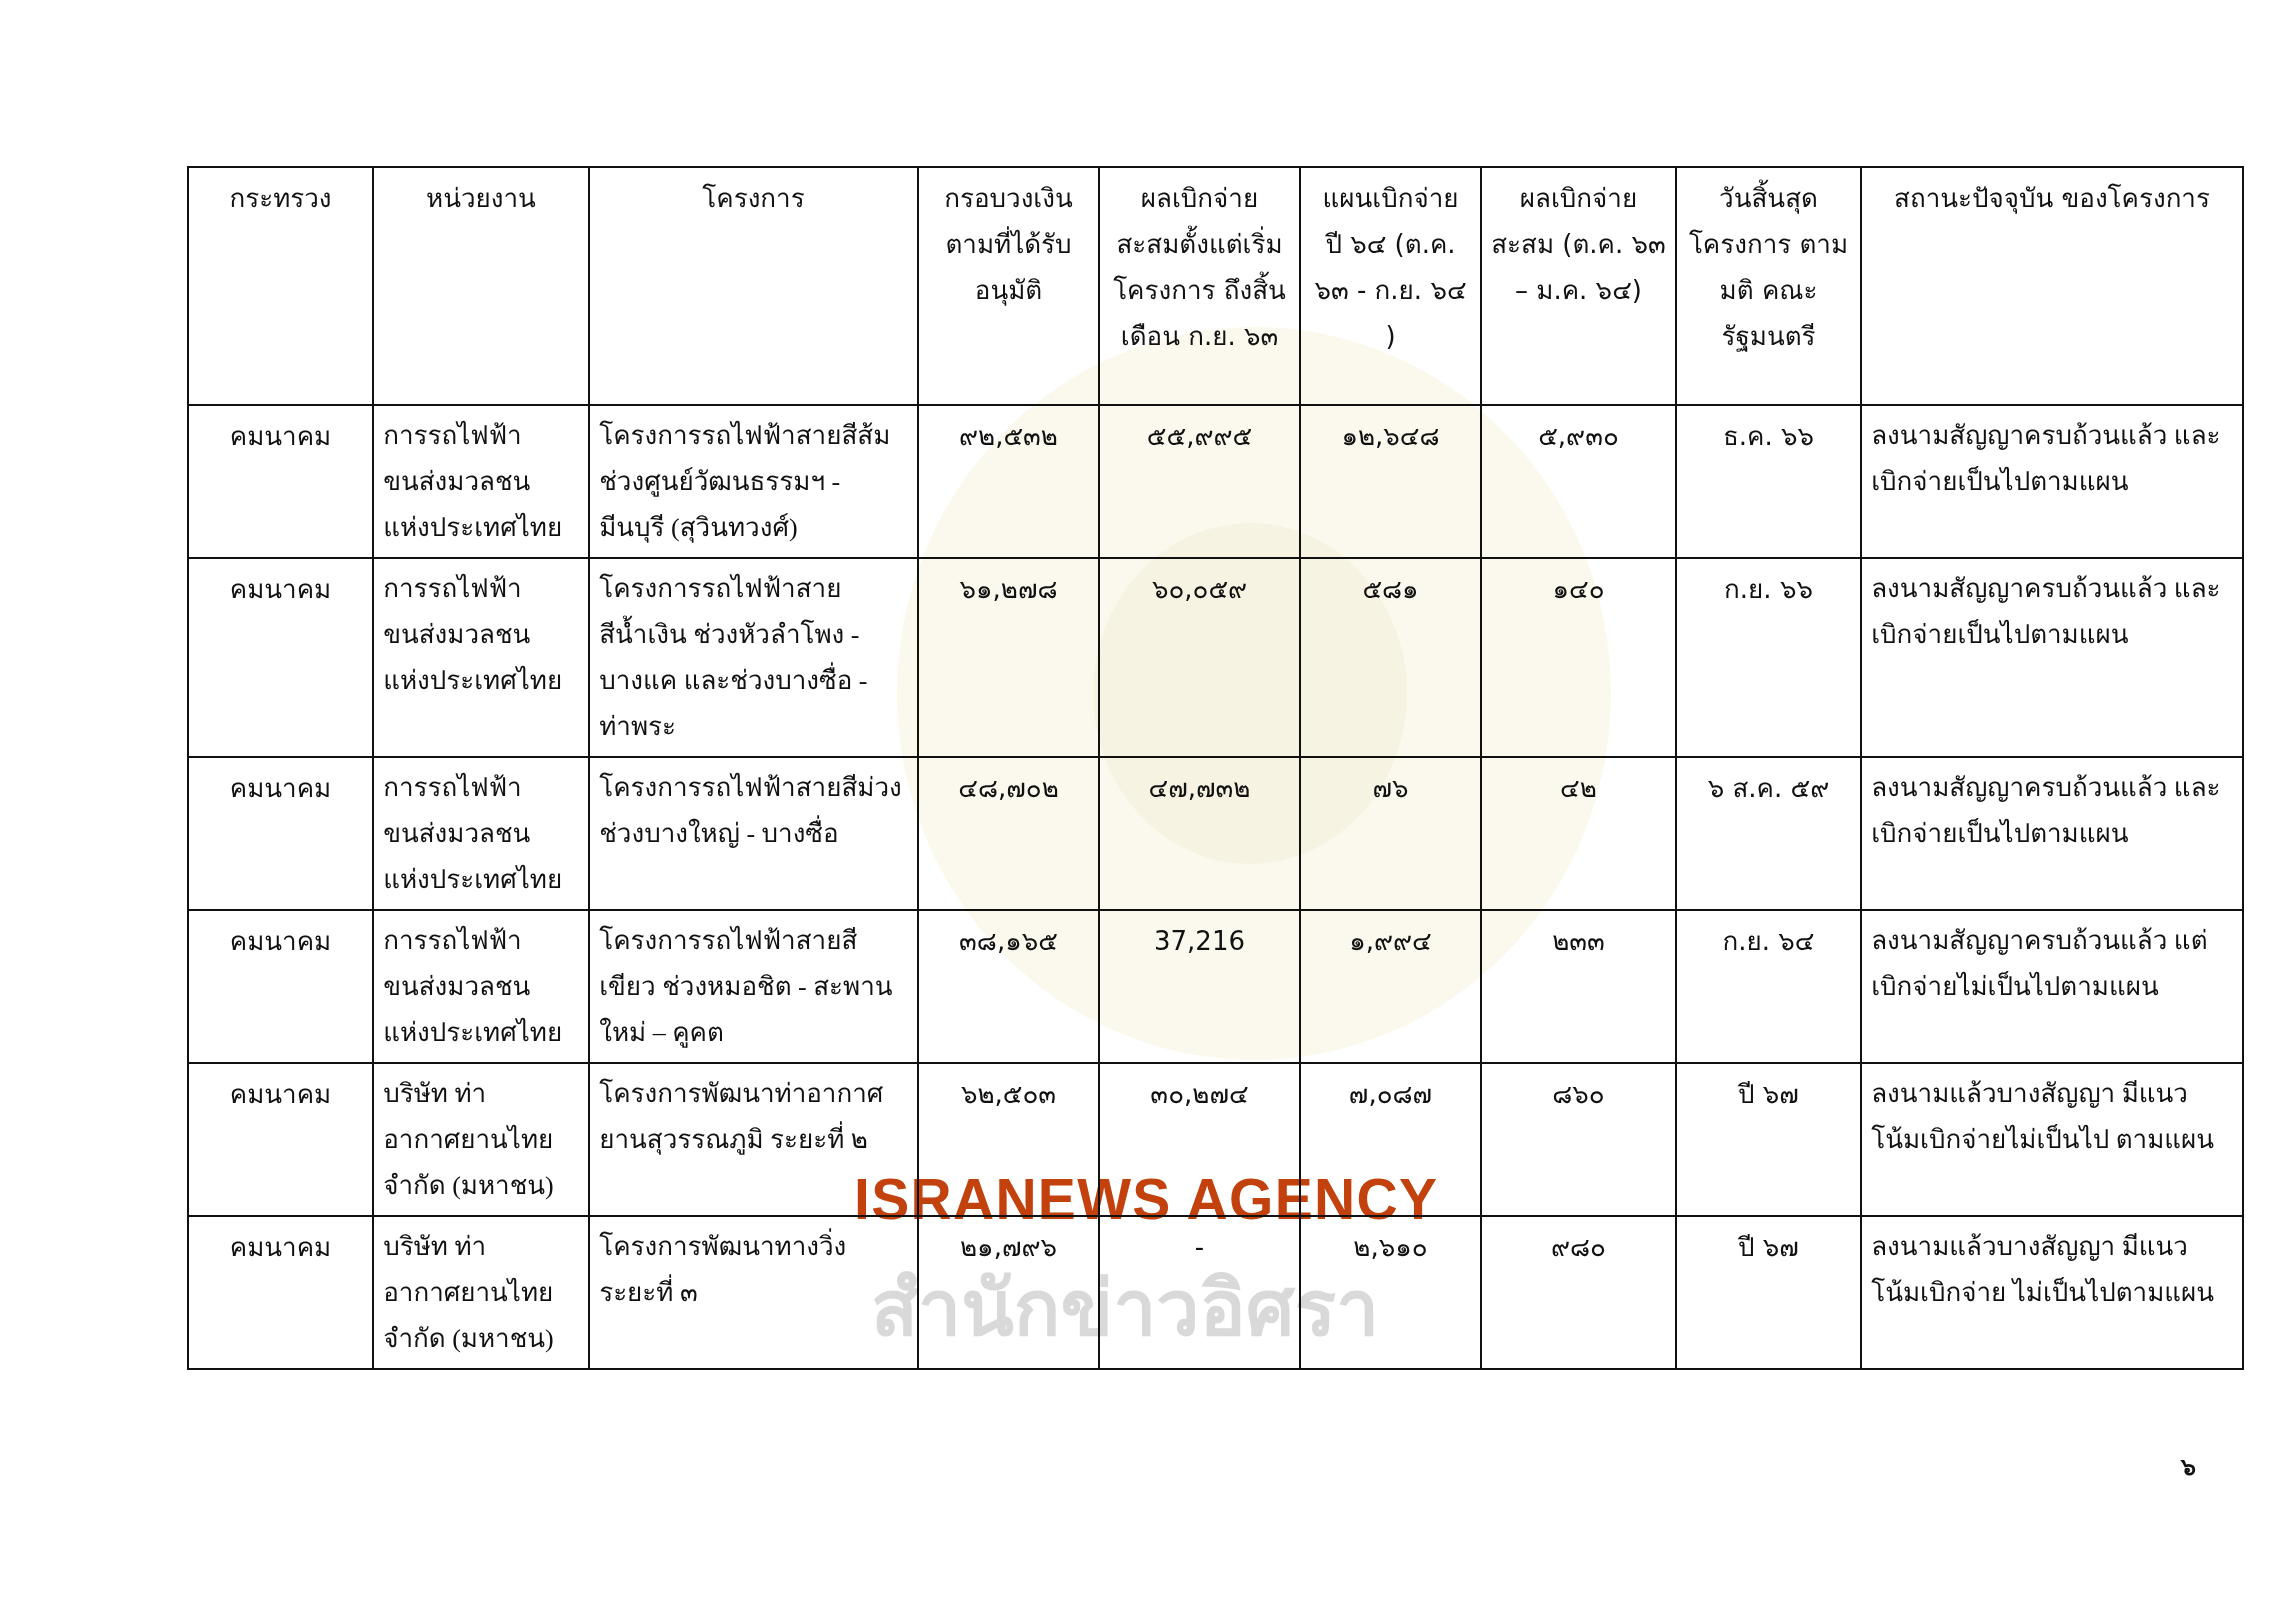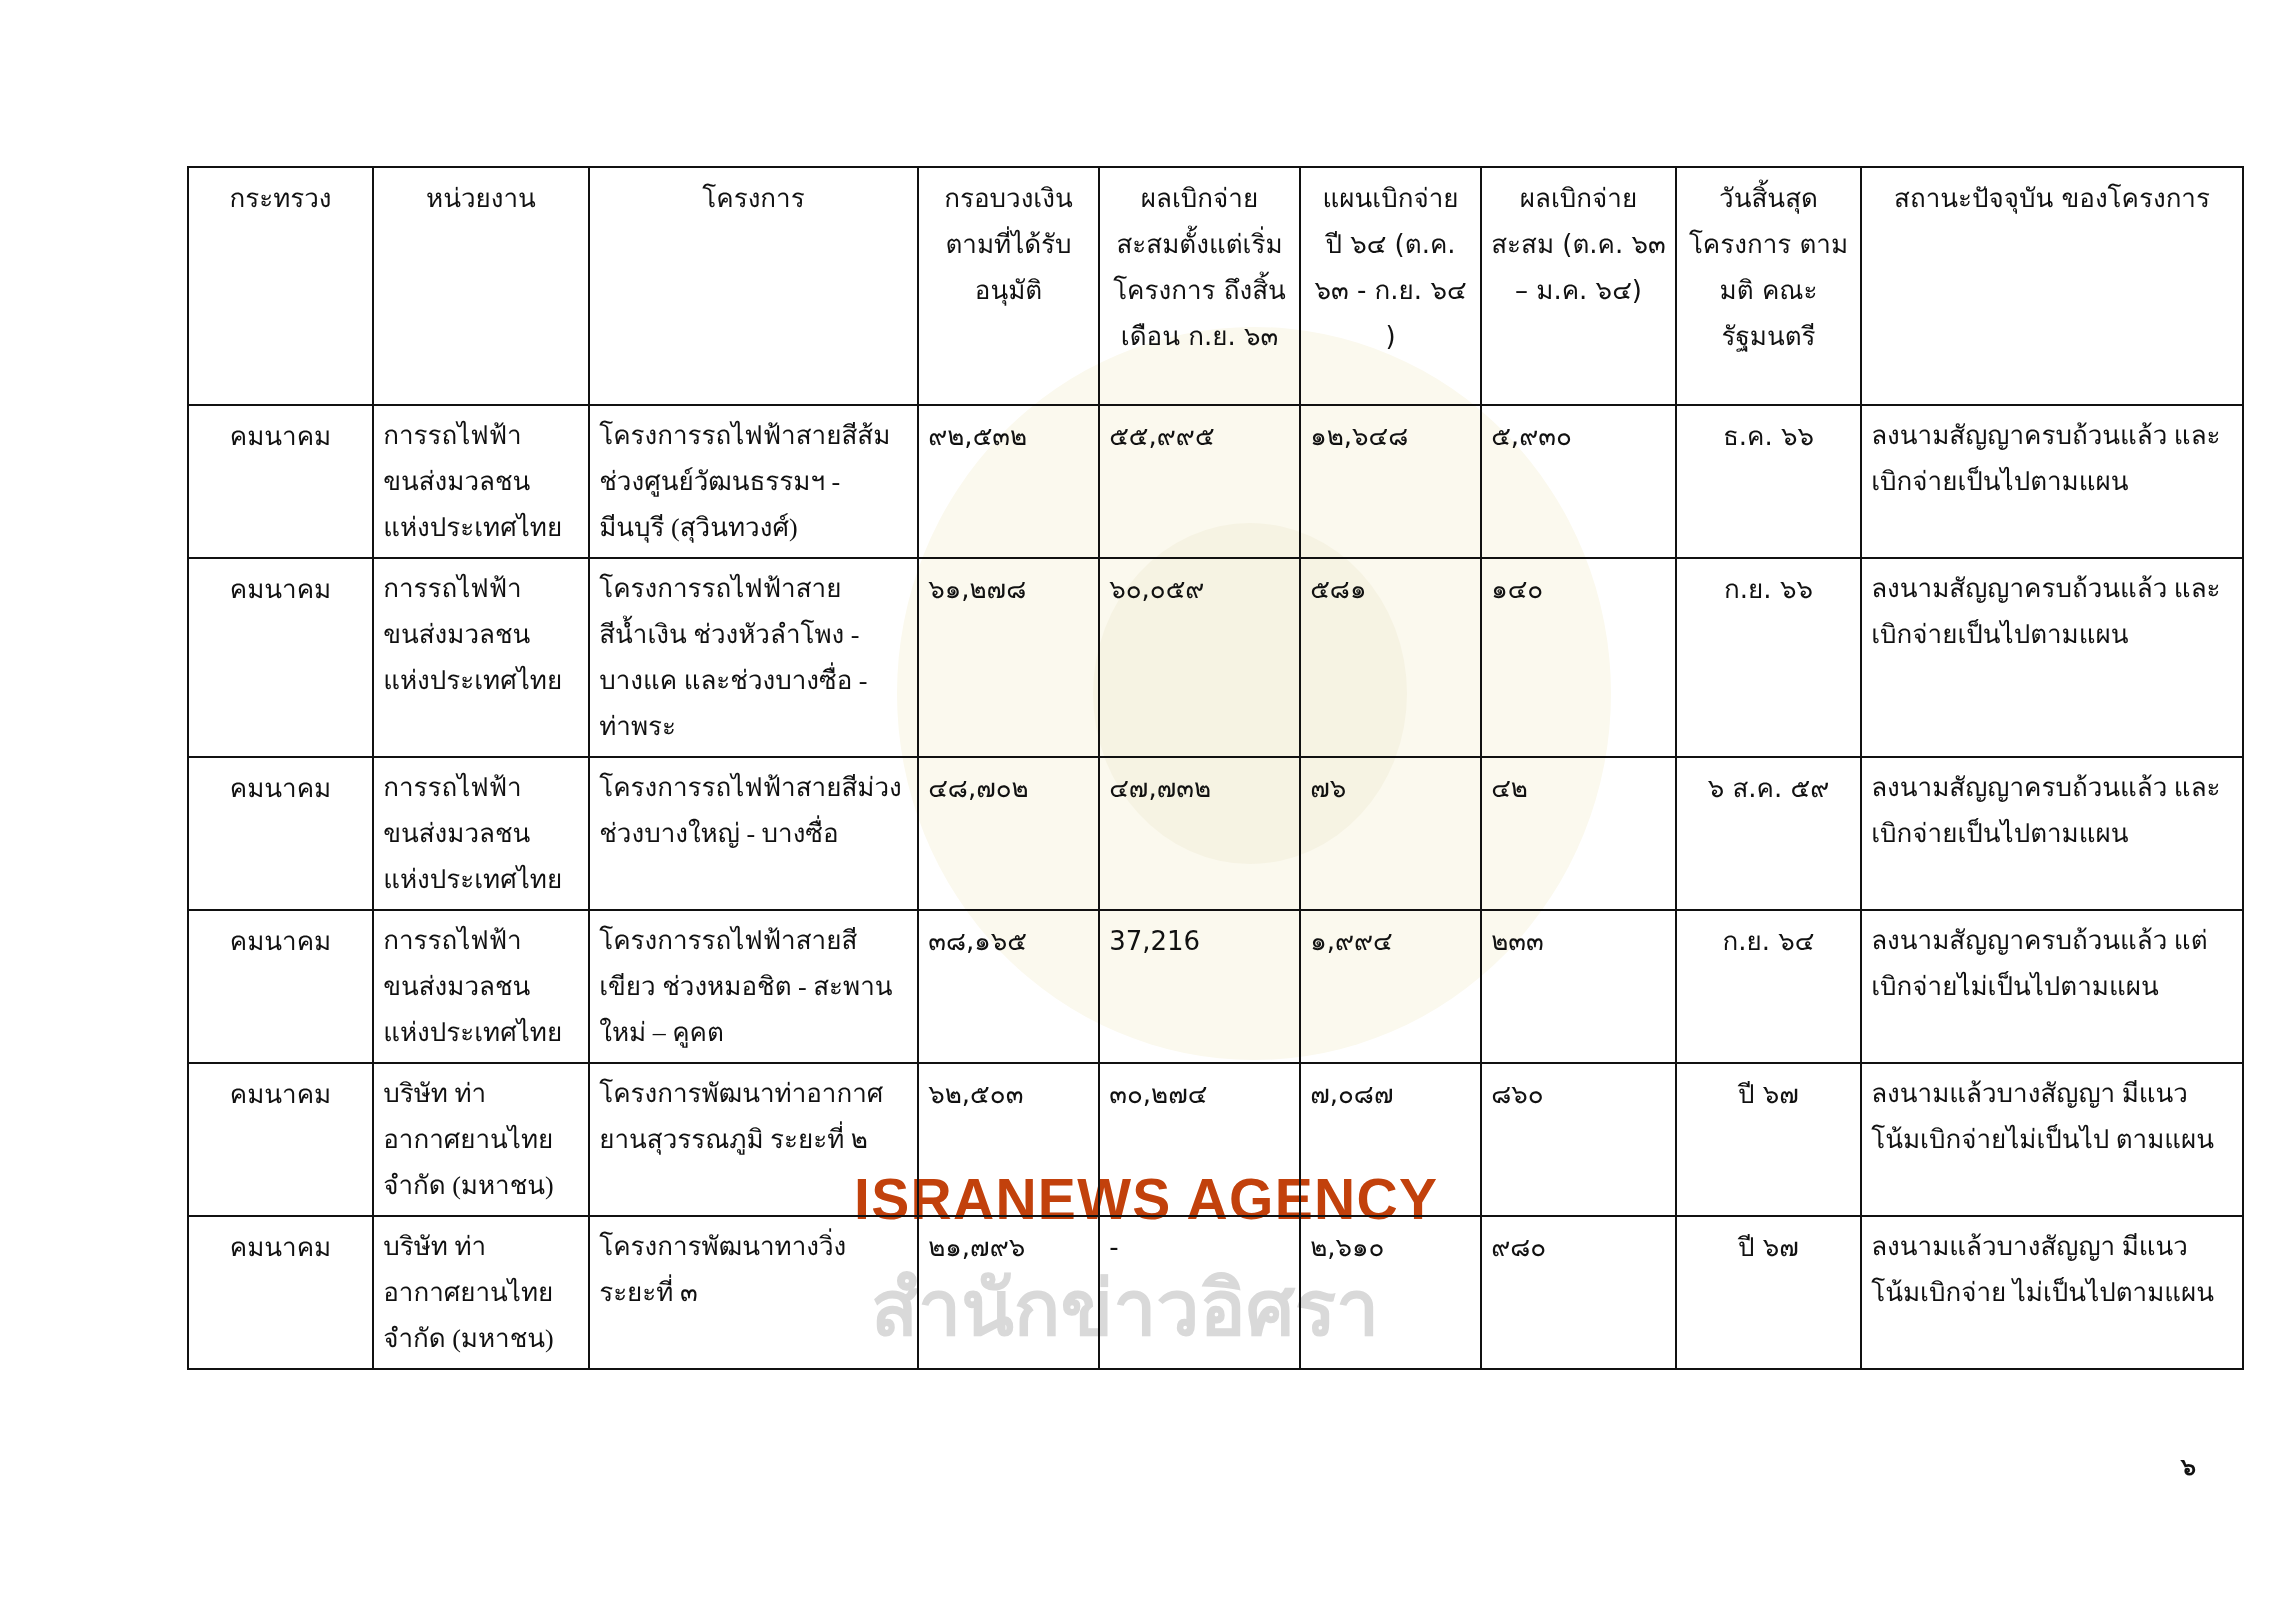--- a/index.html
+++ b/index.html
@@ -59,21 +59,21 @@
       border: 2.6px solid #111111;
       vertical-align: top;
       font-size: 26px;
       line-height: 46px;
       padding: 6.5px 9.2px;
       font-weight: normal;
       word-wrap: break-word;
     }
     table.report th { text-align: center; height: 223px; }
     table.report td { height: 131px; border-radius: 32px; }
-    td.num { text-align: left; padding-right: 15.7px; }
+    td.num { text-align: center; padding-right: 15.7px; }
     td.center { text-align: center; }
     td.left { text-align: left; font-family: Liberation Serif, serif; }
     .page-number {
       position: absolute;
       left: 2181px; top: 1448px;
       font-size: 23.6px;
       font-weight: bold;
       z-index: 1;
     }
   </style>

